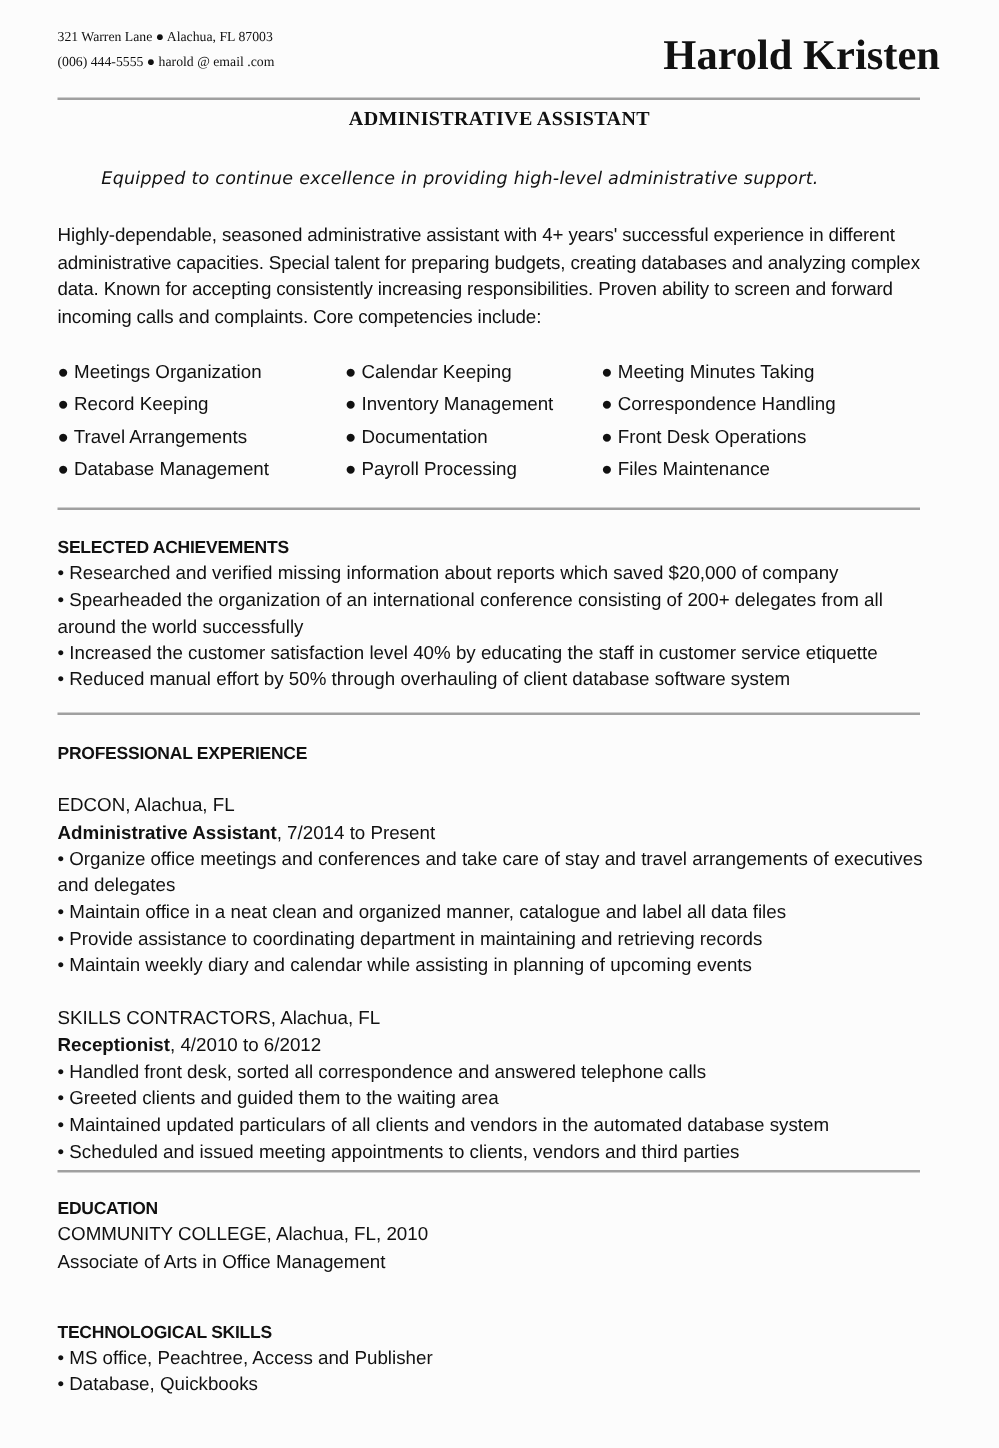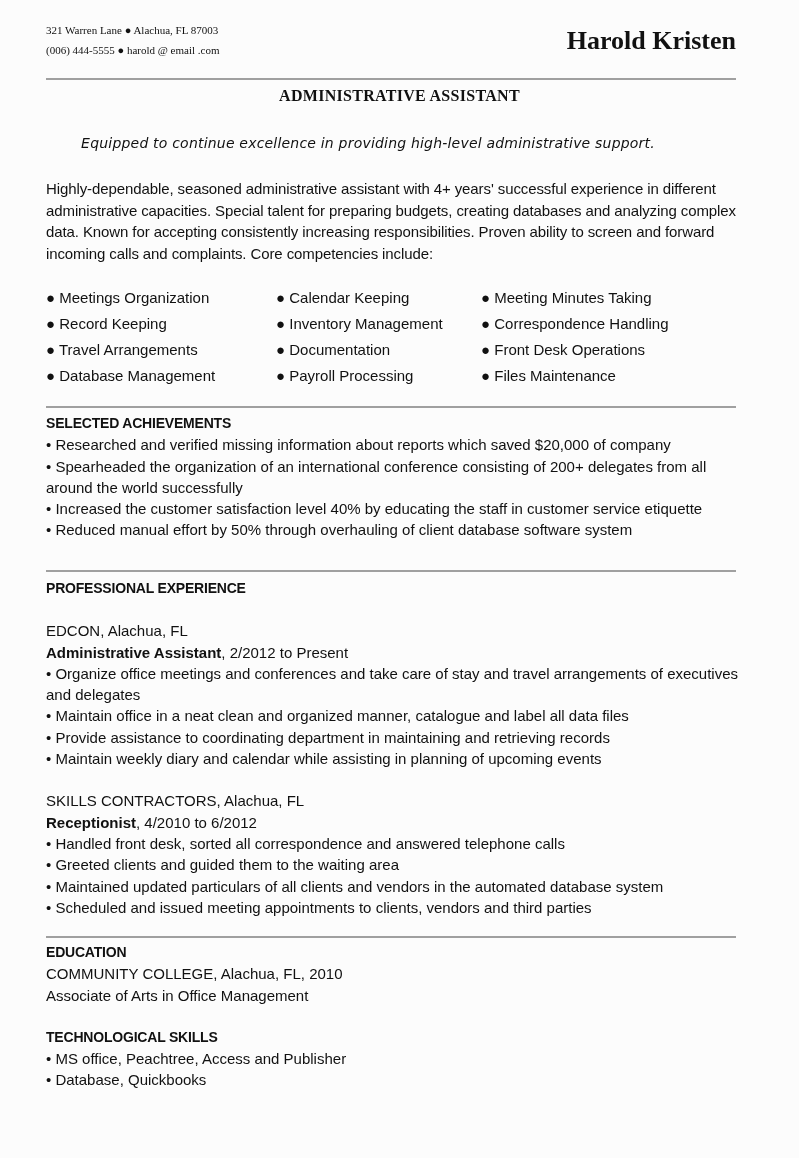--- a/index.html
+++ b/index.html
@@ -3,31 +3,31 @@
 <meta charset="utf-8">
 <style>
   html, body { margin: 0; padding: 0; }
   body {
     width: 799px; height: 1158px; background: #fcfcfc; position: relative; overflow: hidden;
     color: #111;
   }
   .serif { font-family: "Liberation Serif", "DejaVu Serif", serif; }
   .sans { font-family: "Liberation Sans", "DejaVu Sans", sans-serif; }
   .contact { position: absolute; left: 46px; top: 20px; font-size: 11px; line-height: 20px; }
-  .name { position: absolute; right: 63px; top: 26px; font-size: 26px; font-weight: bold; }
+  .name { position: absolute; right: 47px; top: 26px; font-size: 34px; font-weight: bold; }
   .rule { position: absolute; left: 46px; width: 690px; height: 2px; background: #a0a0a0; }
   .job-title { position: absolute; left: 0; width: 799px; text-align: center; top: 87px; font-size: 16px; font-weight: bold; letter-spacing: 0.3px; }
   .tagline { position: absolute; left: 0; width: 736px; text-align: center; top: 135px; font-size: 14px; font-style: italic; font-family: "DejaVu Sans", sans-serif; letter-spacing: 0.2px; }
   .summary { position: absolute; left: 46px; top: 178px; width: 700px; font-size: 15px; line-height: 21.5px; letter-spacing: -0.1px; }
   .competencies { position: absolute; left: 46px; top: 289px; width: 700px; font-size: 15px; }
   .comp-row { height: 26px; position: relative; }
   .comp { position: absolute; white-space: nowrap; text-align: center; }
   .comp.c0 { left: 0; } .comp.c1 { left: 230px; } .comp.c2 { left: 435px; }
   .section { position: absolute; left: 46px; width: 700px; font-size: 15px; line-height: 21.3px; }
-  .sec-head { font-weight: bold; font-size: 14px; letter-spacing: -0.2px; }
+  .sec-head { font-weight: bold; font-size: 14px; letter-spacing: -0.2px; margin-top: 14px; }
   .bold { font-weight: bold; }
   .li { }
 </style>
 </head>
 <body>
 
 <div class="contact serif">
   <div>321 Warren Lane ● Alachua, FL 87003</div>
   <div>(006) 444-5555 ● harold @ email .com</div>
 </div>
@@ -69,21 +69,21 @@
   <div class="li">• Increased the customer satisfaction level 40% by educating the staff in customer service etiquette</div>
   <div class="li">• Reduced manual effort by 50% through overhauling of client database software system</div>
 </div>
 
 <div class="rule" style="top:570px"></div>
 <div class="section sans" style="top:578px">
   <div class="sec-head">PROFESSIONAL EXPERIENCE</div>
   <div style="height:21px"></div>
   <div>
     <div>EDCON, Alachua, FL</div>
-    <div><span class="bold">Administrative Assistant</span><span>, 2/2012 to Present</span></div>
+    <div><span class="bold">Administrative Assistant</span><span>, 7/2014 to Present</span></div>
     <div class="li">• Organize office meetings and conferences and take care of stay and travel arrangements of executives and delegates</div>
     <div class="li">• Maintain office in a neat clean and organized manner, catalogue and label all data files</div>
     <div class="li">• Provide assistance to coordinating department in maintaining and retrieving records</div>
     <div class="li">• Maintain weekly diary and calendar while assisting in planning of upcoming events</div>
   </div>
   <div style="height:21px"></div>
   <div>
     <div>SKILLS CONTRACTORS, Alachua, FL</div>
     <div><span class="bold">Receptionist</span><span>, 4/2010 to 6/2012</span></div>
     <div class="li">• Handled front desk, sorted all correspondence and answered telephone calls</div>

